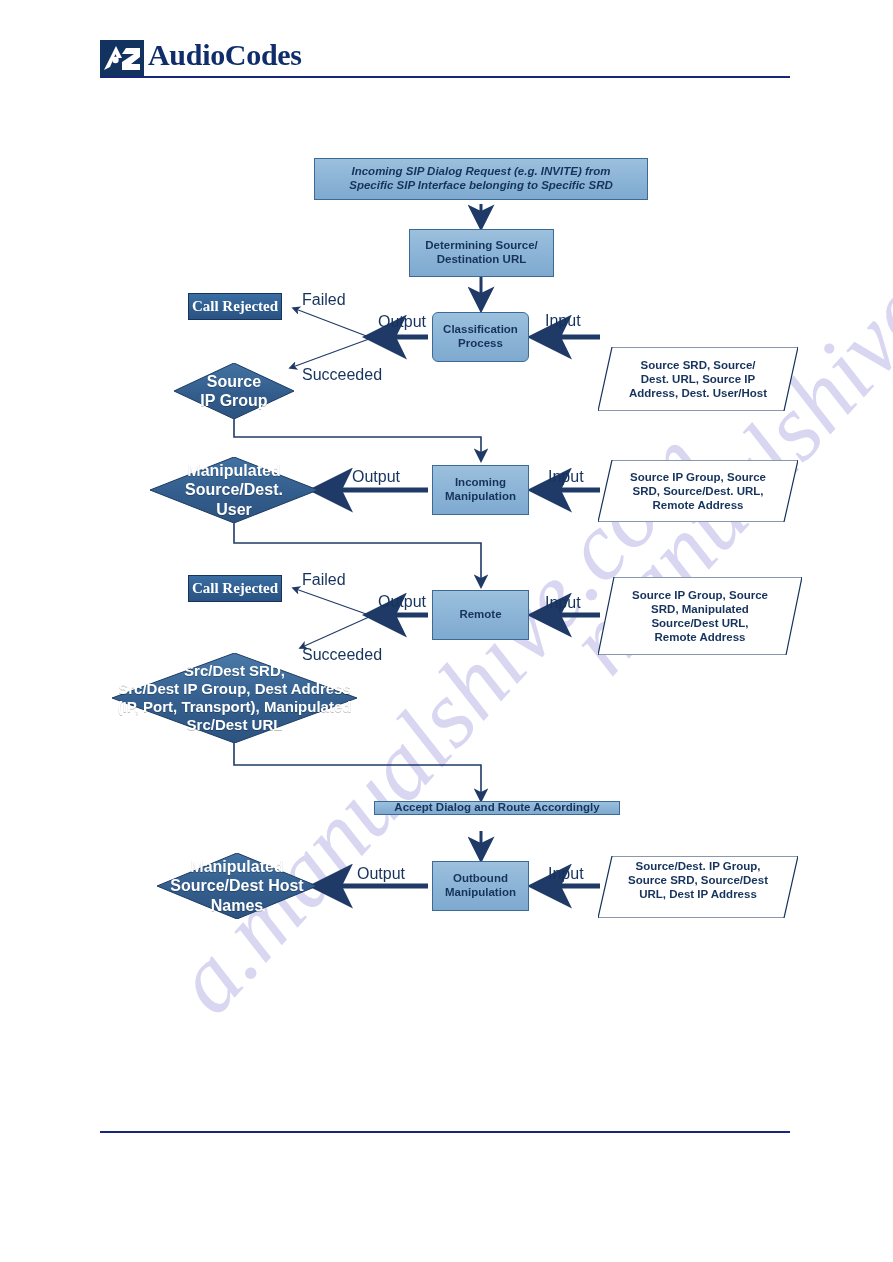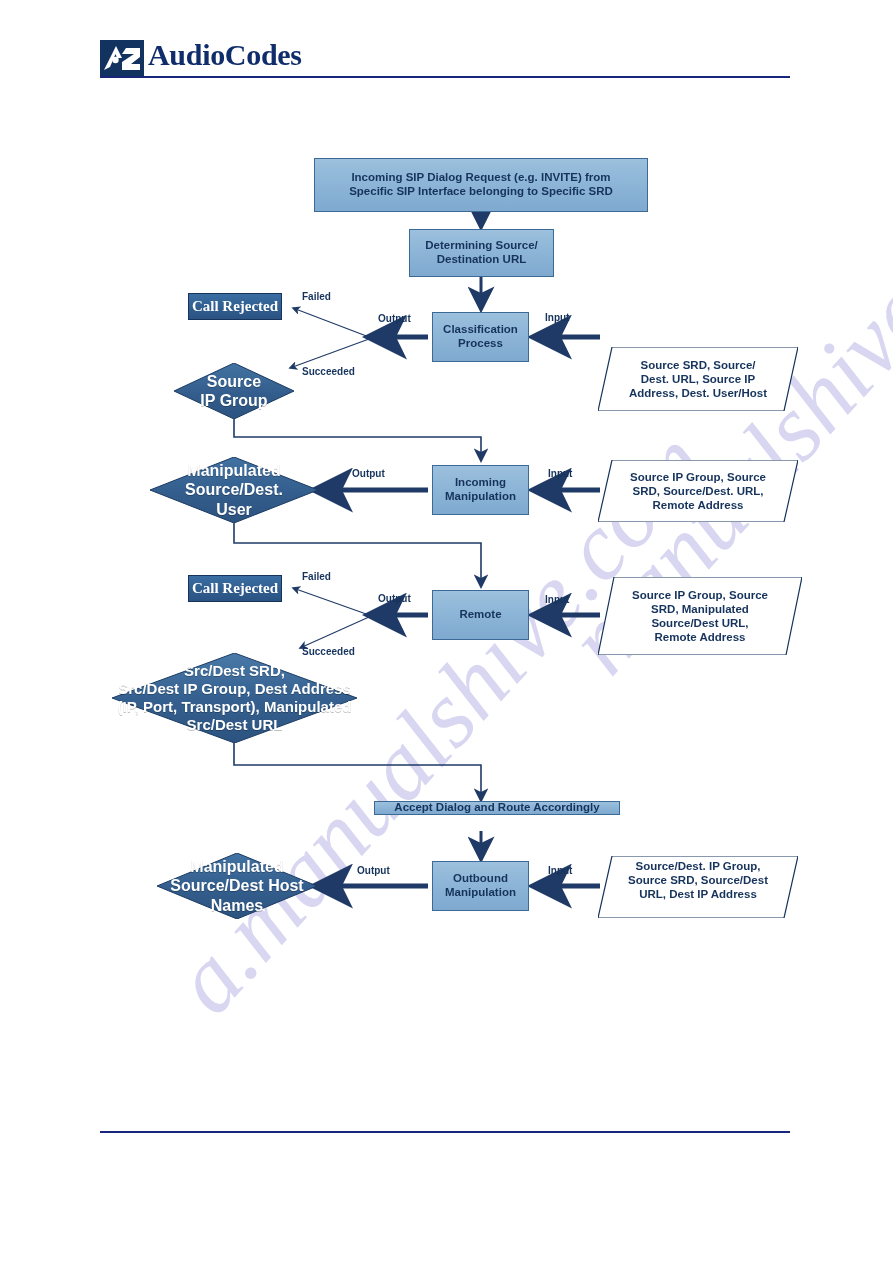--- a/index.html
+++ b/index.html
@@ -159,22 +159,22 @@
     color: #16335c;
     font-weight: bold;
     font-size: 11.5px;
     line-height: 1.22;
     white-space: pre-line;
   }
 
   .edge-label {
     position: absolute;
     color: #16335c;
-    font-weight: bold;
-    font-size: 10px;
+    font-weight: normal;
+    font-size: 16px;
     white-space: nowrap;
   }
 
   .multiline { white-space: pre-line; }
 </style>
 </head>
 <body>
 
 <div id="watermark">
   <div class="wm-text" id="wm-a">a.manualshive.com</div>
@@ -239,27 +239,27 @@
 
       <polyline points="234,742 234,765 481,765 481,800" fill="none" stroke="#1f3a66" stroke-width="1.6" marker-end="url(#ah)"></polyline>
 
       <line x1="481" y1="831" x2="481" y2="858" stroke="#1f3a66" stroke-width="3" marker-end="url(#ah)"></line>
 
       <line x1="600" y1="886" x2="536" y2="886" stroke="#1f3a66" stroke-width="5" marker-end="url(#ah)"></line>
 
       <line x1="428" y1="886" x2="317" y2="886" stroke="#1f3a66" stroke-width="5" marker-end="url(#ah)"></line>
     </svg>
 
-    <div class="node proc multiline" style="left:314px; top:158px; width:334px; height:54px;">Incoming SIP Dialog Request (e.g. INVITE) from
+    <div class="node proc multiline" style="left:314px; top:158px; width:334px; height:42px;font-style:italic;">Incoming SIP Dialog Request (e.g. INVITE) from
 Specific SIP Interface belonging to Specific SRD</div>
 
     <div class="node proc multiline" style="left:409px; top:229px; width:145px; height:48px;">Determining Source/
 Destination URL</div>
 
-    <div class="node proc multiline" style="left:432px; top:312px; width:97px; height:50px;">Classification
+    <div class="node proc multiline" style="left:432px; top:312px; width:97px; height:50px;border-radius:6px;">Classification
 Process</div>
 
     <div class="node dark-box" style="left:188px; top:293px; width:94px; height:27px;">Call Rejected</div>
 
     <div class="para-wrap" style="left:598px; top:305px; width:200px; height:64px;margin-top:42px;">
       <svg width="200" height="64" viewBox="0 0 200 64">
         <polygon points="14,0 200,0 186,64 0,64" fill="#ffffff" stroke="#16335c" stroke-width="1.2"></polygon>
       </svg>
       <div class="para-label">Source SRD, Source/
 Dest. URL, Source IP

